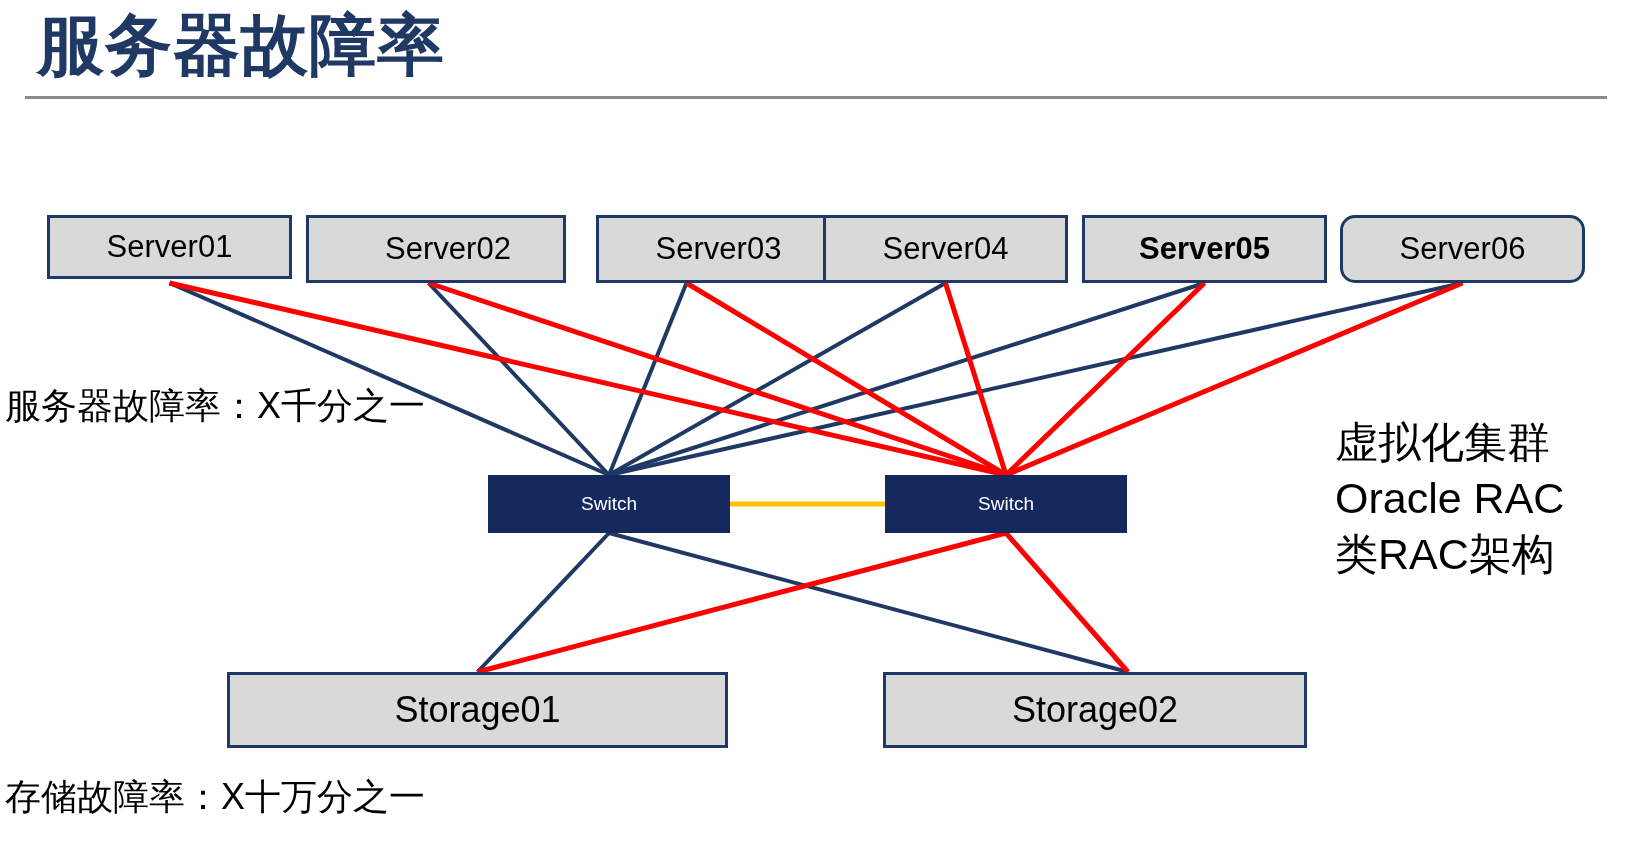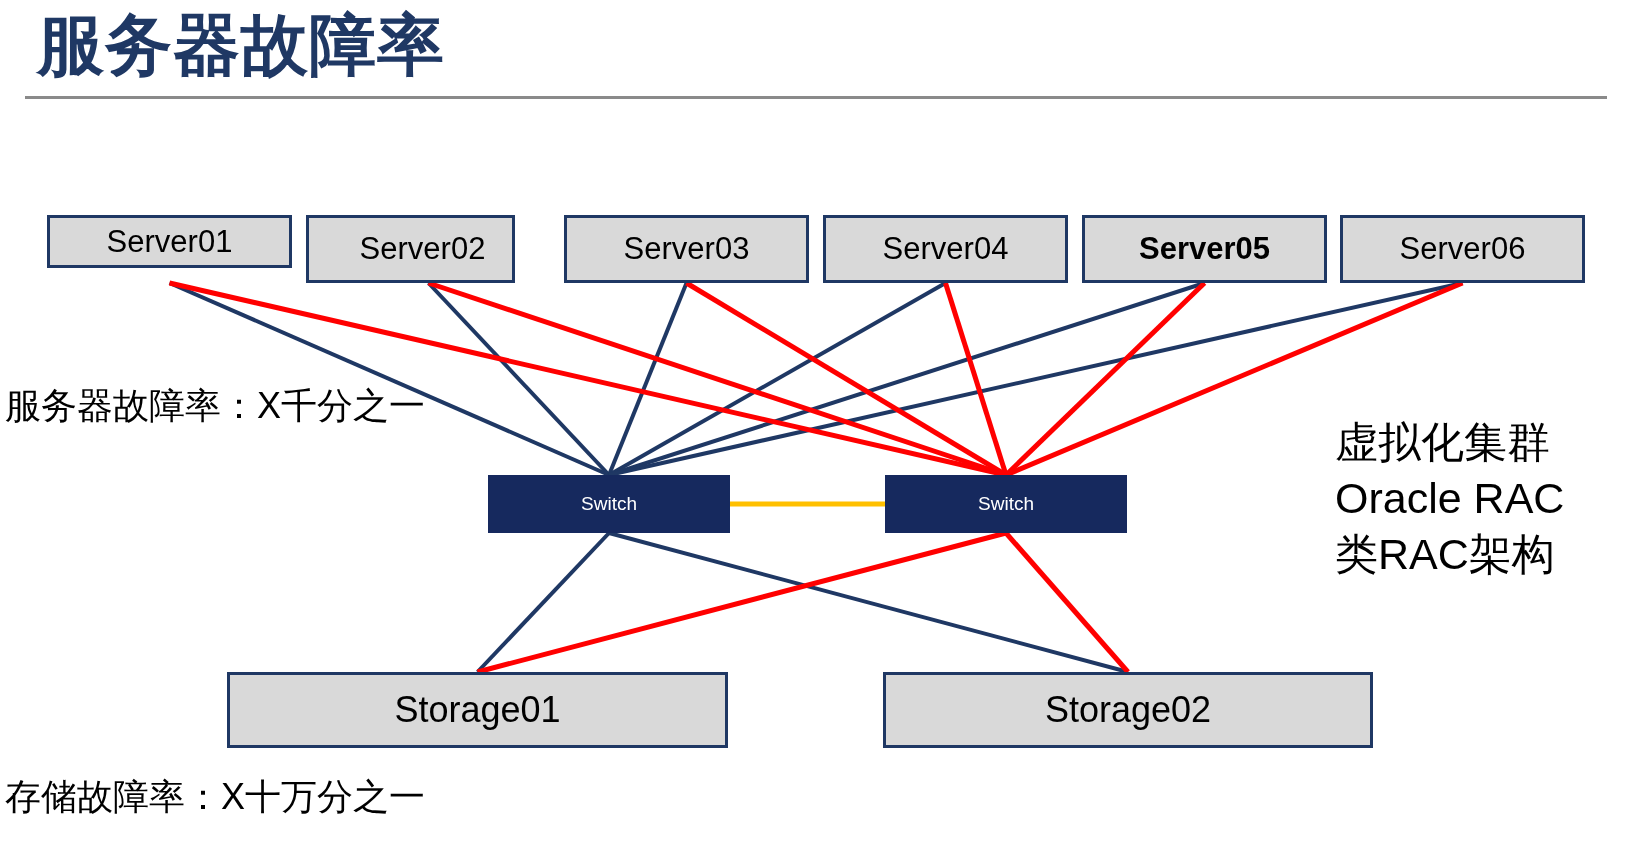--- a/index.html
+++ b/index.html
@@ -56,32 +56,32 @@
       <line x1="428.5" y1="283" x2="1006" y2="475" stroke="#FF0000" stroke-width="5"></line>
       <line x1="686.5" y1="283" x2="1006" y2="475" stroke="#FF0000" stroke-width="5"></line>
       <line x1="945.5" y1="283" x2="1006" y2="475" stroke="#FF0000" stroke-width="5"></line>
       <line x1="1204.5" y1="283" x2="1006" y2="475" stroke="#FF0000" stroke-width="5"></line>
       <line x1="1462.5" y1="283" x2="1006" y2="475" stroke="#FF0000" stroke-width="5"></line>
       <line x1="1006" y1="533" x2="477.5" y2="672" stroke="#FF0000" stroke-width="5"></line>
       <line x1="1006" y1="533" x2="1128" y2="672" stroke="#FF0000" stroke-width="5"></line>
       <line x1="730" y1="504" x2="885" y2="504" stroke="#FFC000" stroke-width="5"></line>
     </svg>
 
-  <div class="node server" style="left:47px;top:215px;width:245px;height:53px;">Server01</div>
-  <div class="node server" style="left:306px;top:215px;width:209px;height:68px;padding-left:24px;">Server02</div>
-  <div class="node server" style="left:564px;top:215px;width:245px;height:68px;">Server03</div>
+  <div class="node server" style="left:47px;top:215px;width:245px;height:64px;">Server01</div>
+  <div class="node server" style="left:306px;top:215px;width:260px;height:68px;padding-left:24px;">Server02</div>
+  <div class="node server" style="left:596px;top:215px;width:245px;height:68px;">Server03</div>
   <div class="node server" style="left:823px;top:215px;width:245px;height:68px;">Server04</div>
   <div class="node server" style="left:1082px;top:215px;width:245px;height:68px;font-weight:bold;">Server05</div>
-  <div class="node server" style="left:1340px;top:215px;width:245px;height:68px;">Server06</div>
+  <div class="node server" style="left:1340px;top:215px;width:245px;height:68px;border-radius:15px;">Server06</div>
 
   <div class="node switch" style="left:488px;top:475px;width:242px;height:58px;">Switch</div>
   <div class="node switch" style="left:885px;top:475px;width:242px;height:58px;">Switch</div>
 
   <div class="node storage" style="left:227px;top:672px;width:501px;height:76px;">Storage01</div>
-  <div class="node storage" style="left:883px;top:672px;width:490px;height:76px;">Storage02</div>
+  <div class="node storage" style="left:883px;top:672px;width:424px;height:76px;">Storage02</div>
 
   <div class="note rate-note" style="top:382px;">服务器故障率：X千分之一</div>
   <div class="note cluster-note">
     <div>虚拟化集群</div>
     <div>Oracle RAC</div>
     <div>类RAC架构</div>
   </div>
   <div class="note rate-note" style="top:773px;">存储故障率：X十万分之一</div>
 
 </div>

